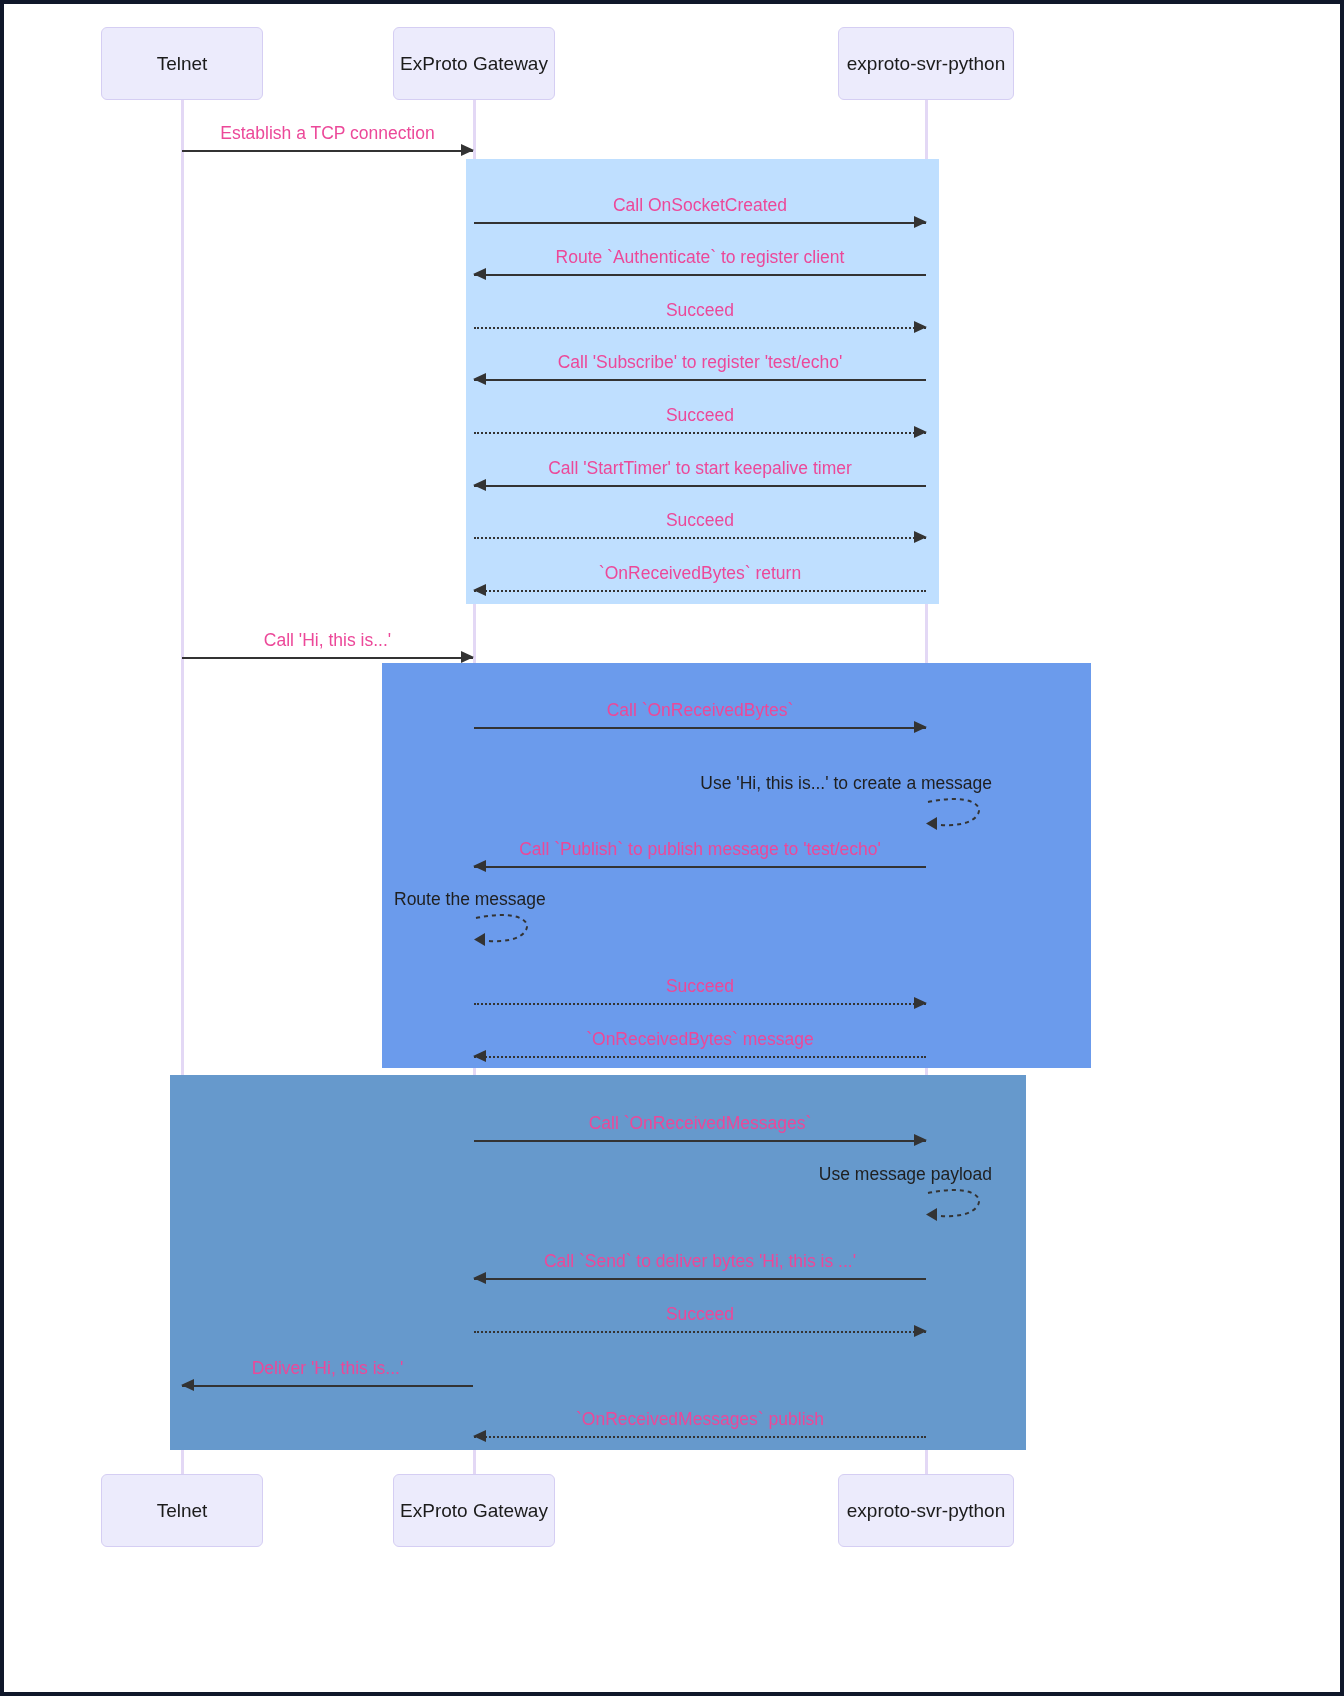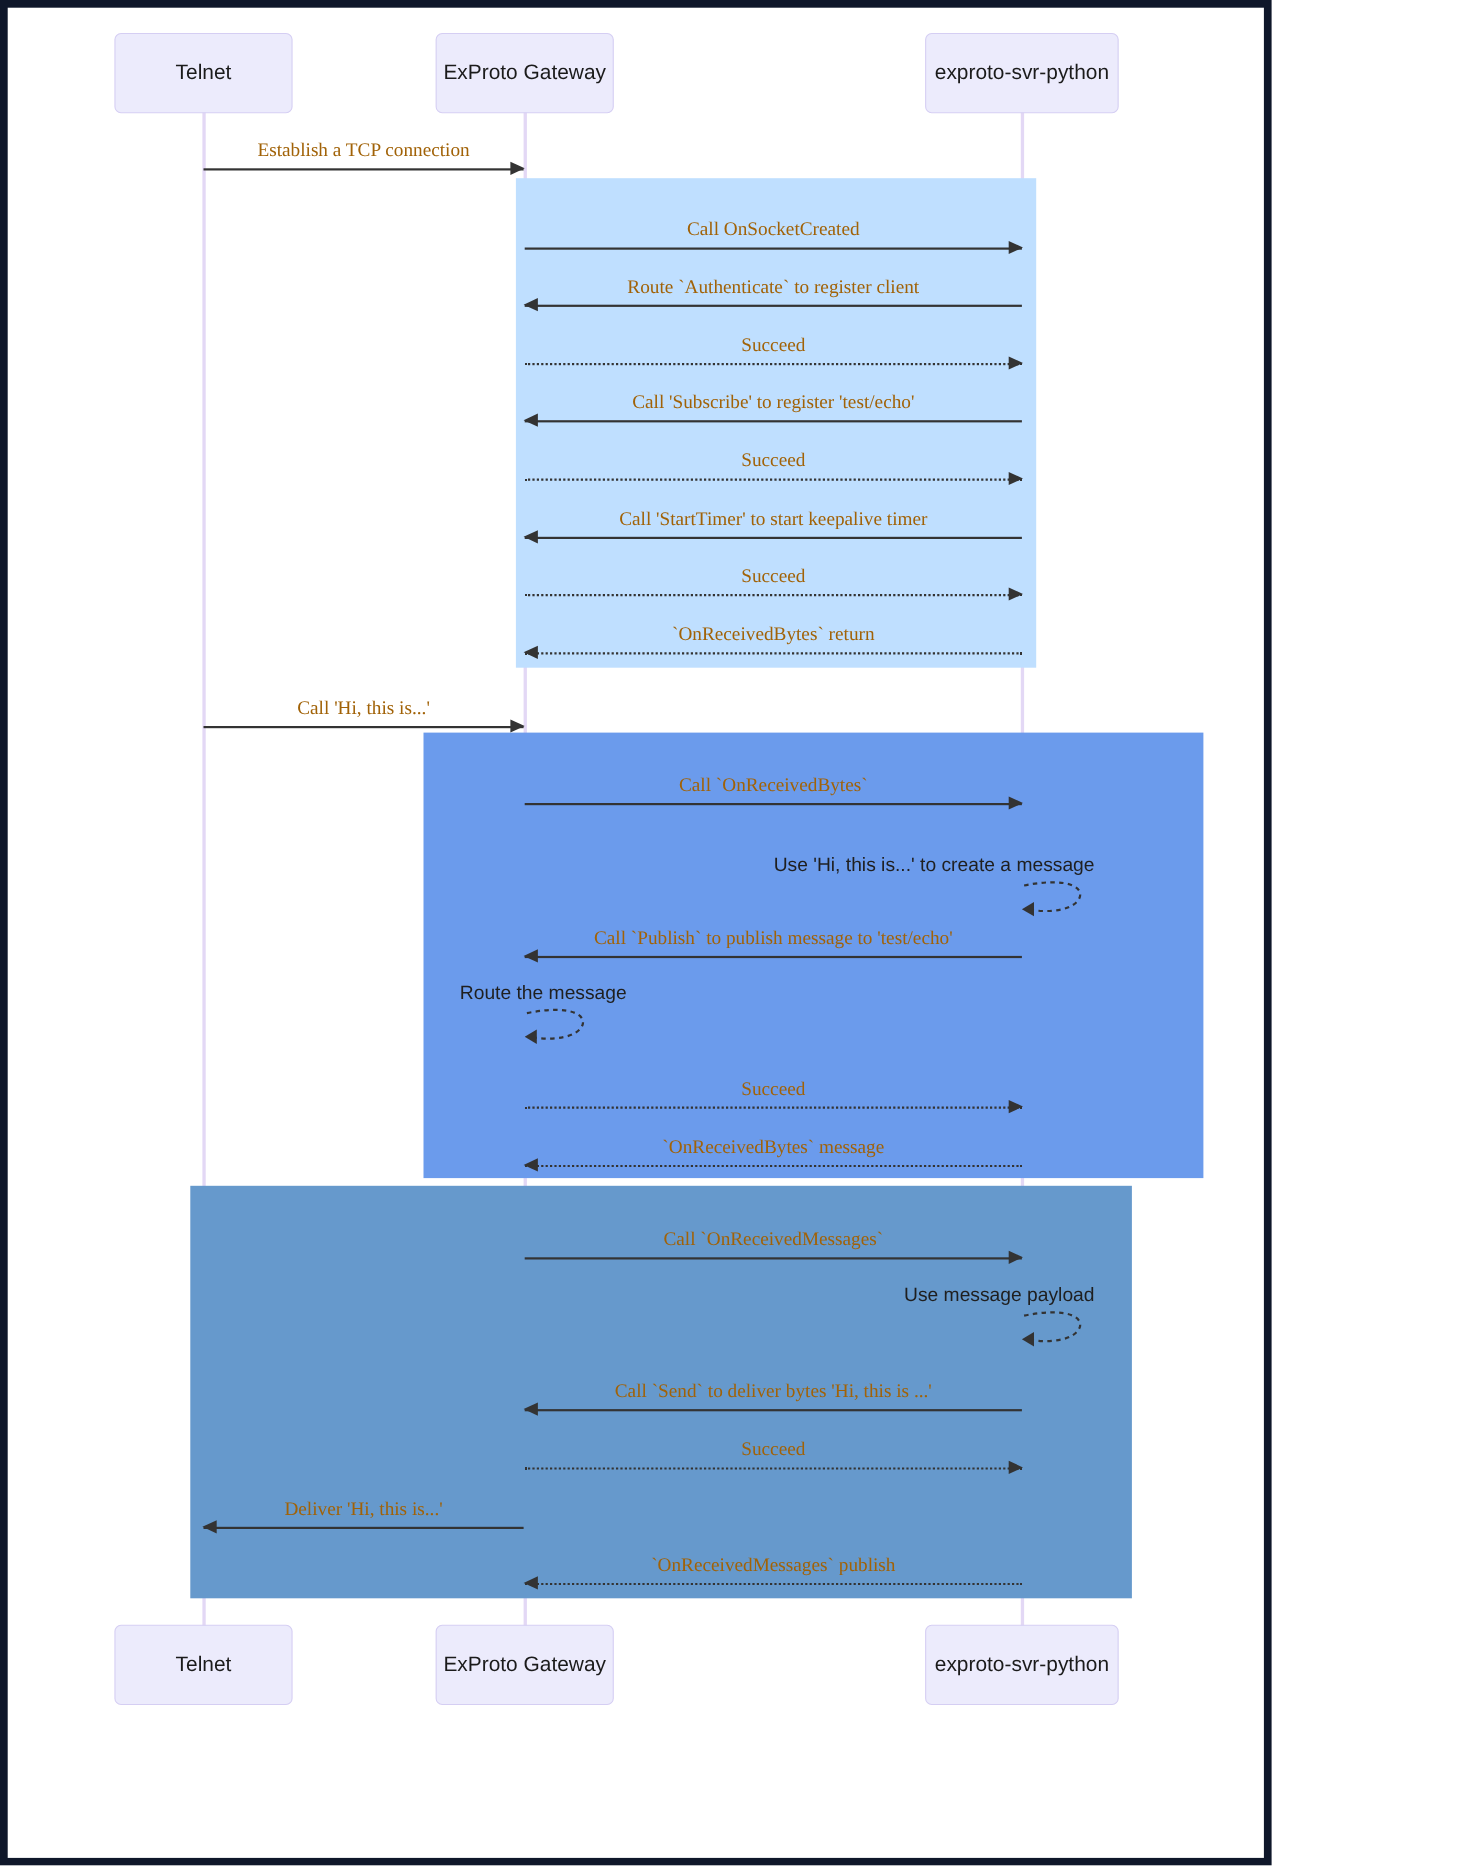--- a/index.html
+++ b/index.html
@@ -7,24 +7,24 @@
     padding: 0;
     background: #ffffff;
   }
   body {
     width: 1344px;
     height: 1696px;
     font-family: "Liberation Sans", sans-serif;
   }
   #frame {
     position: relative;
-    width: 1156px;
+    width: 1344px;
     height: 1696px;
     box-sizing: border-box;
-    border: 7px solid #0f172a;
+    border: 4px solid #0f172a;
     background: #ffffff;
     overflow: hidden;
   }
   #canvas {
     position: absolute;
     left: 0; top: 0;
     width: 1328px;
     height: 1680px;
   }
   .actor-box {
@@ -56,23 +56,23 @@
     position: absolute;
     z-index: 5;
     height: 0;
   }
   .msg .lbl {
     position: absolute;
     bottom: 7px;
     width: 100%;
     text-align: center;
     font-size: 17.5px;
-    color: #a16207;
+    color: #ec4899;
     white-space: nowrap;
-    font-family: Liberation Serif, serif;
+    font-family: Liberation Sans, sans-serif;
     line-height: 20px;
   }
   .msg .line {
     position: absolute;
     left: 0;
     top: 0;
     width: 100%;
     height: 0;
     border-top: 2px solid #333333;
   }
@@ -218,21 +218,21 @@
       </svg>
     </div>
 
     <div class="msg" style="left:470px; top:862px; width:452px;">
       <div class="lbl">Call `Publish` to publish message to 'test/echo'</div>
       <div class="line"></div>
       <div class="arrowhead left"></div>
     </div>
 
     <div class="selfloop" style="left:470px; top:908px; width:66px; height:36px;">
-      <div class="lbl" style="right:auto; left:-80px;margin-left:21px;">Route the message</div>
+      <div class="lbl" style="right:auto; left:-80px;">Route the message</div>
       <svg width="66" height="36" viewBox="0 0 66 36">
         <path d="M 2 6 C 52 -4 62 14 46 24 C 36 30 18 30 8 28" fill="none" stroke="#333333" stroke-width="2" stroke-dasharray="4,4"></path>
         <polygon points="11,21 11,34 0,27.5" fill="#333333"></polygon>
       </svg>
     </div>
 
     <div class="msg dotted" style="left:470px; top:999px; width:452px;">
       <div class="lbl">Succeed</div>
       <div class="line"></div>
       <div class="arrowhead right"></div>

